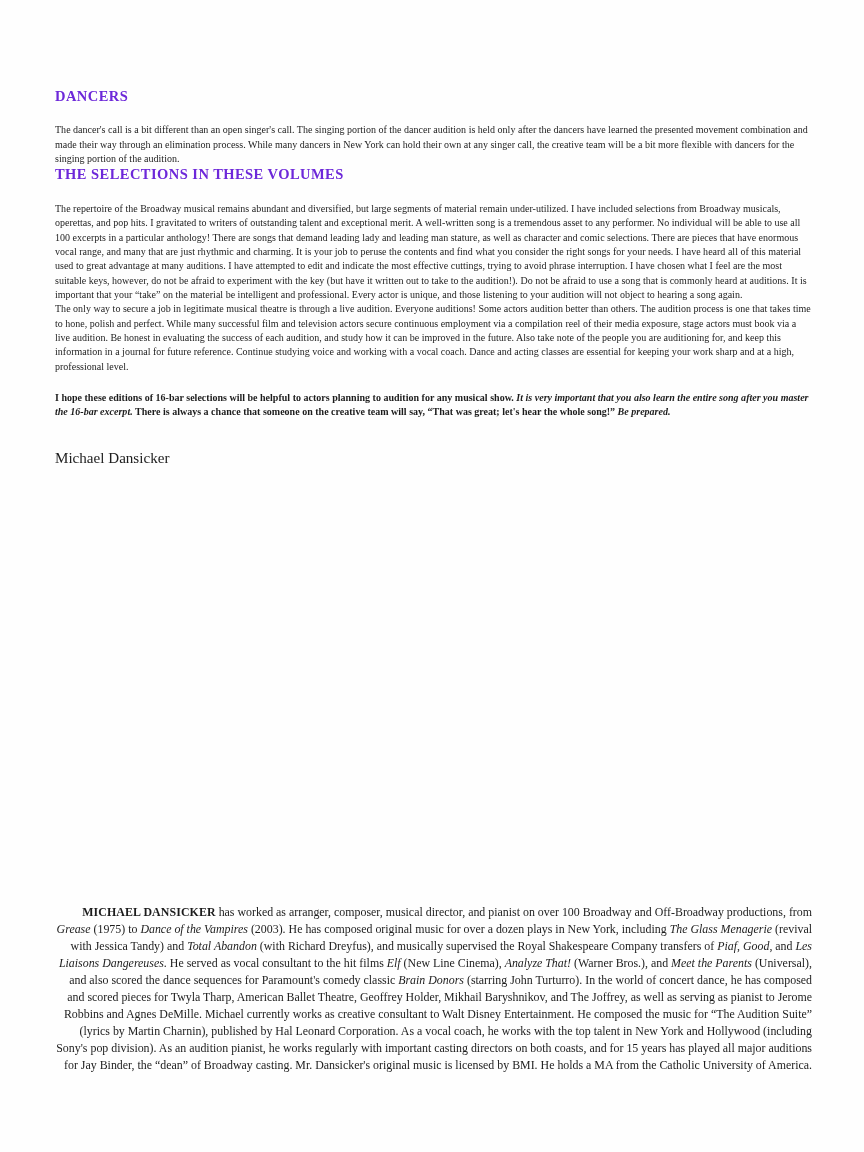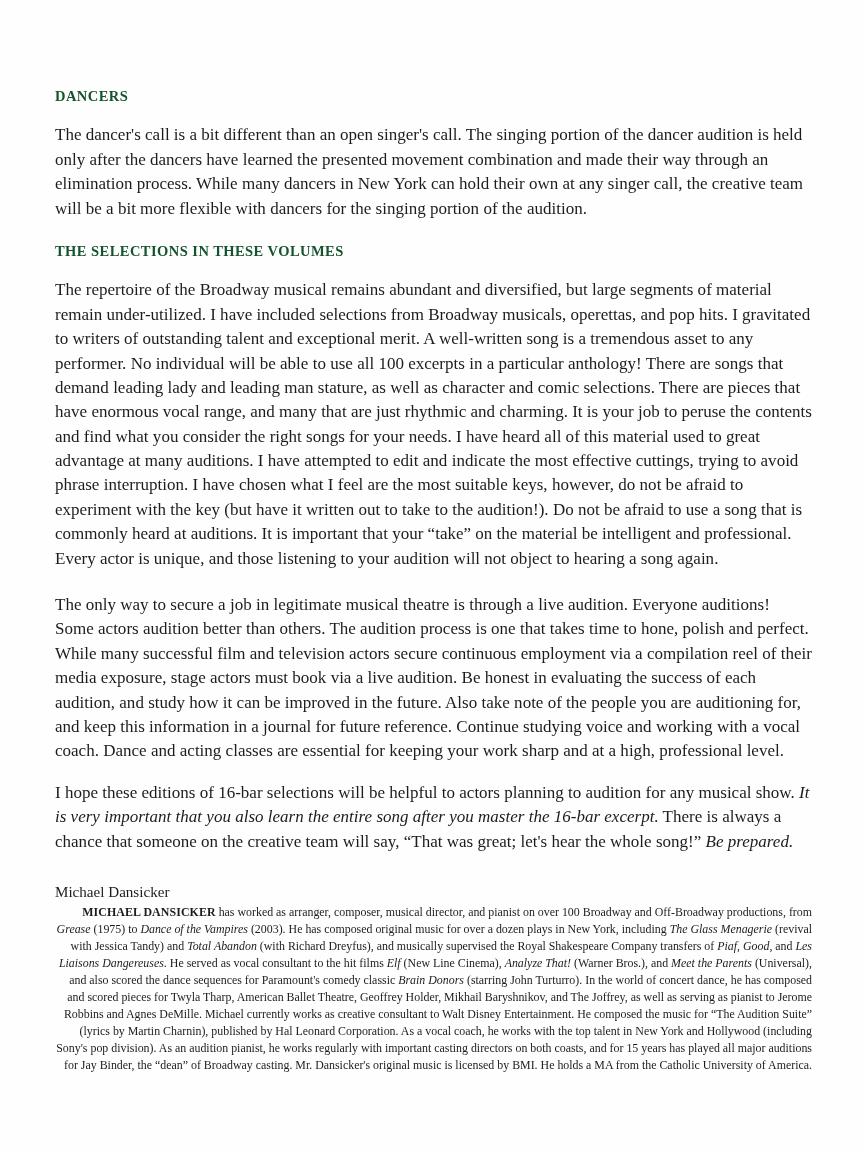--- a/index.html
+++ b/index.html
@@ -24,36 +24,36 @@
   }
   .content {
     width: 757px;
   }
   h2.section-heading {
     font-family: "Liberation Serif", "DejaVu Serif", serif;
     font-size: 14.5px;
     font-weight: bold;
     letter-spacing: 0.45px;
     margin: 0 0 18px 0;
-    color: #14532d;
+    color: #6d28d9;
     line-height: 1.2;
   }
   .section + .section {
-    margin-top: 22px;
   }
   p.body-text {
-    font-size: 17px;
+    font-size: 10px;
     line-height: 1.435;
     margin: 0 0 0 0;
     text-align: left;
     color: #1c1c1c;
     letter-spacing: 0.01px;
   }
   p.body-text + p.body-text {
     margin-top: 17px;
+    font-weight: bold;
   }
   .signature {
     margin-top: 28px;
     font-size: 15.1px;
     line-height: 1.435;
     color: #1c1c1c;
   }
   .signature div {
     white-space: pre;
   }

